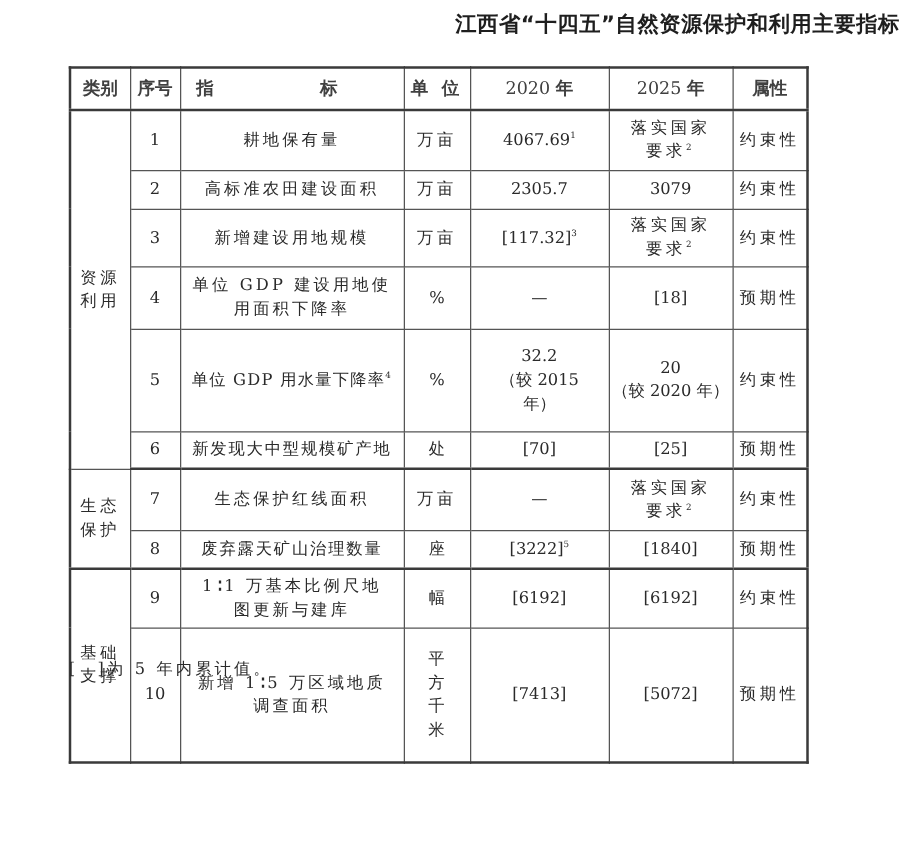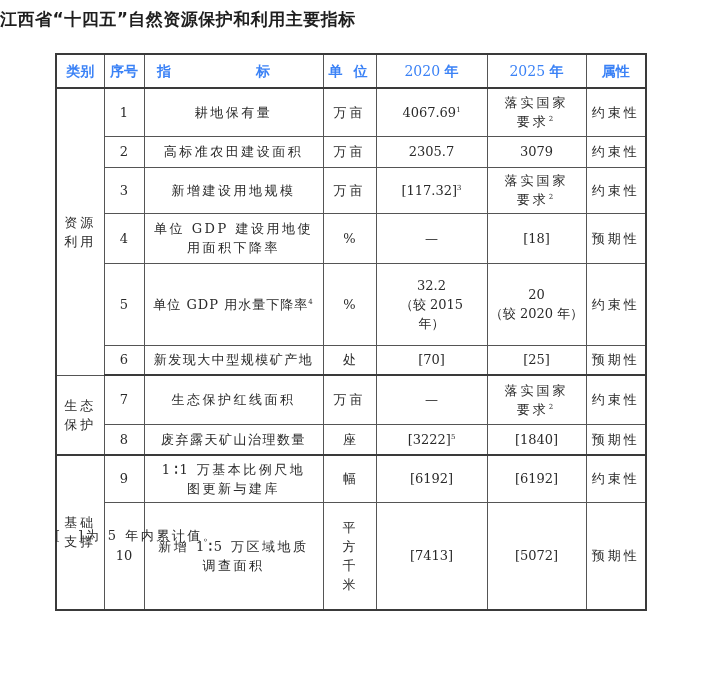--- a/index.html
+++ b/index.html
@@ -2,39 +2,39 @@
 <html><head>
 <meta charset="utf-8">
 <style>
   html, body { margin: 0; padding: 0; background: #ffffff; }
   body {
     width: 720px; height: 678px; position: relative; overflow: hidden;
     font-family: "DejaVu Serif", "Liberation Serif", serif;
     color: #2a2a2a;
   }
   .title {
-    position: absolute; left: 0; top: 8px; width: 720px; text-align: left;
+    position: absolute; left: 0; top: 8px; width: 720px; text-align: right;
     font-family: "DejaVu Sans", "Liberation Sans", sans-serif;
     font-weight: bold; font-size: 17px; color: #1e1e1e; letter-spacing: 0.5px;
   }
   table.main {
     position: absolute; left: 55px; top: 53px;
     border-collapse: collapse;
     border: 2px solid #3a3a3a;
     table-layout: fixed;
     font-size: 13px;
   }
   table.main td, table.main th {
     border: 1px solid #555;
     text-align: center; vertical-align: middle;
     padding: 0 4px; line-height: 19px;
   }
   table.main th {
     font-family: "DejaVu Sans", "Liberation Sans", sans-serif;
-    font-weight: bold; font-size: 14px; color: #3b82f6; height: 32px;
+    font-weight: bold; font-size: 14px; color: #404040; height: 32px;
   }
   table.main th.light { font-weight: normal; font-family: "DejaVu Serif", serif; margin-top: 43px; }
   table.main th .yr { font-weight: bold; font-family: "DejaVu Sans", sans-serif; }
   table.main thead tr { border-bottom: 2px solid #3a3a3a; }
   .spaced { letter-spacing: 3px; margin-left: 37px; }
   .wide { letter-spacing: 40px; }
   td.ind { text-align: left; letter-spacing: 2.5px; padding-left: 8px; margin-left: 32px; }
   td.cat { letter-spacing: 3px; line-height: 20px; }
   tr.grp-end td { border-bottom: 2px solid #3a3a3a; }
   sup { font-size: 7px; vertical-align: super; line-height: 0; }

